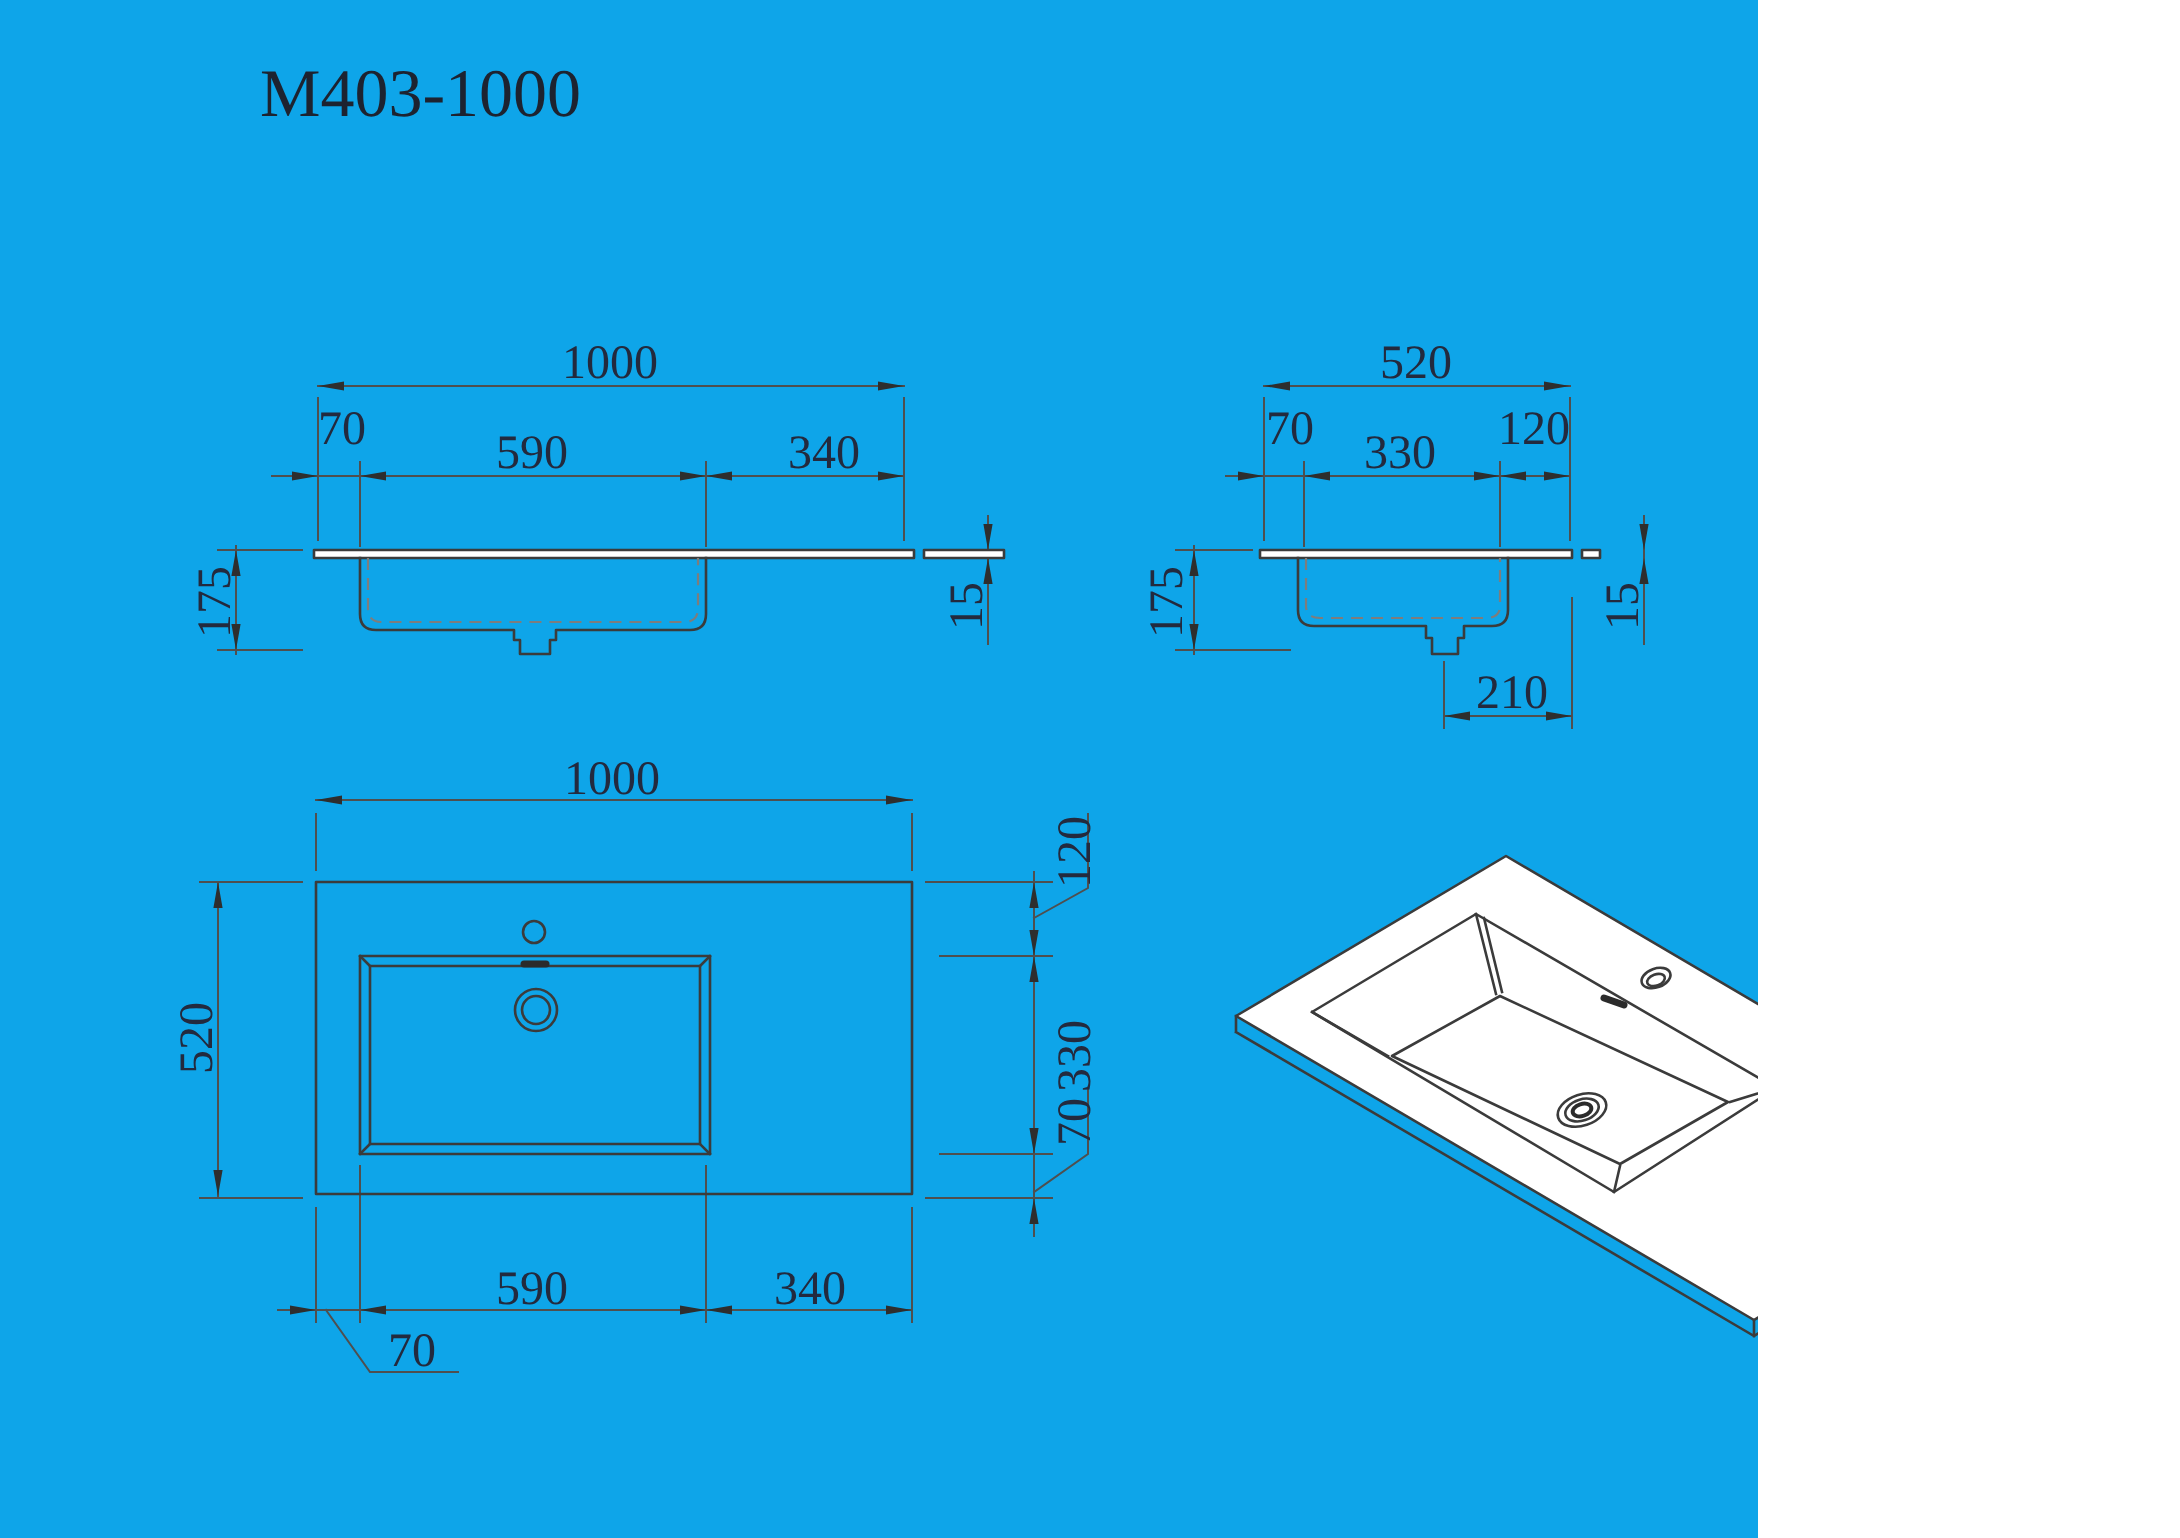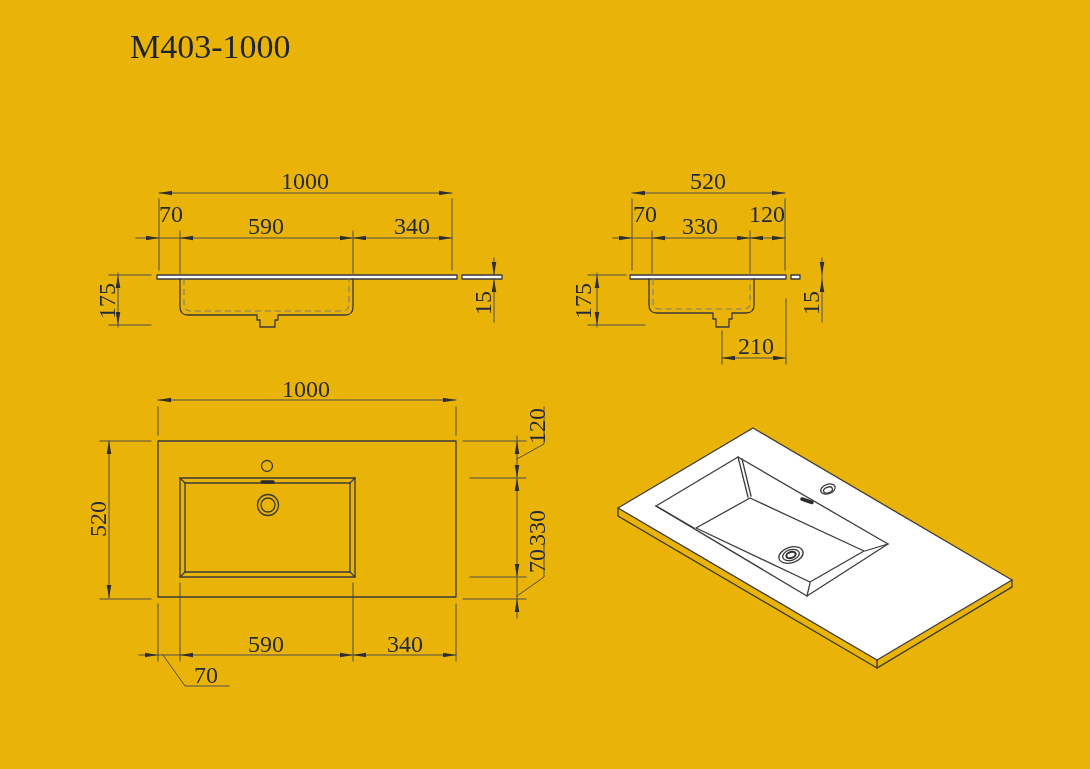--- a/index.html
+++ b/index.html
@@ -1,16 +1,16 @@
 <!DOCTYPE html>
 <html><head>
 <meta charset="utf-8">
 <style>
   html,body{margin:0;padding:0;background:#ffffff;}
-  .stage{width:1090px;height:769px;background:#eab308;position:relative;overflow:hidden;}
+  .stage{width:879px;height:769px;background:#0ea5e9;position:relative;overflow:hidden;}
   svg{display:block;}
   .ln{stroke:#3b3b3b;stroke-width:1.3;fill:none;stroke-linecap:square;stroke-linejoin:round;}
   .lnw{stroke:#3b3b3b;stroke-width:1.3;fill:#ffffff;stroke-linejoin:round;}
   .thin{stroke:#4f4f4f;stroke-width:1;fill:none;stroke-linecap:square;}
   .dash{stroke:#7d7d7d;stroke-width:1.1;fill:none;stroke-dasharray:6 4;}
   .arr{fill:#2e2e2e;stroke:none;}
   .dim{font-family:"Liberation Serif","DejaVu Serif",serif;font-size:24px;fill:#232a3e;}
   .title{font-family:"Liberation Serif","DejaVu Serif",serif;font-size:34px;fill:#1d2330;}
   .ovf{stroke:#2b2b2b;stroke-width:3.5;stroke-linecap:round;}
 </style>

